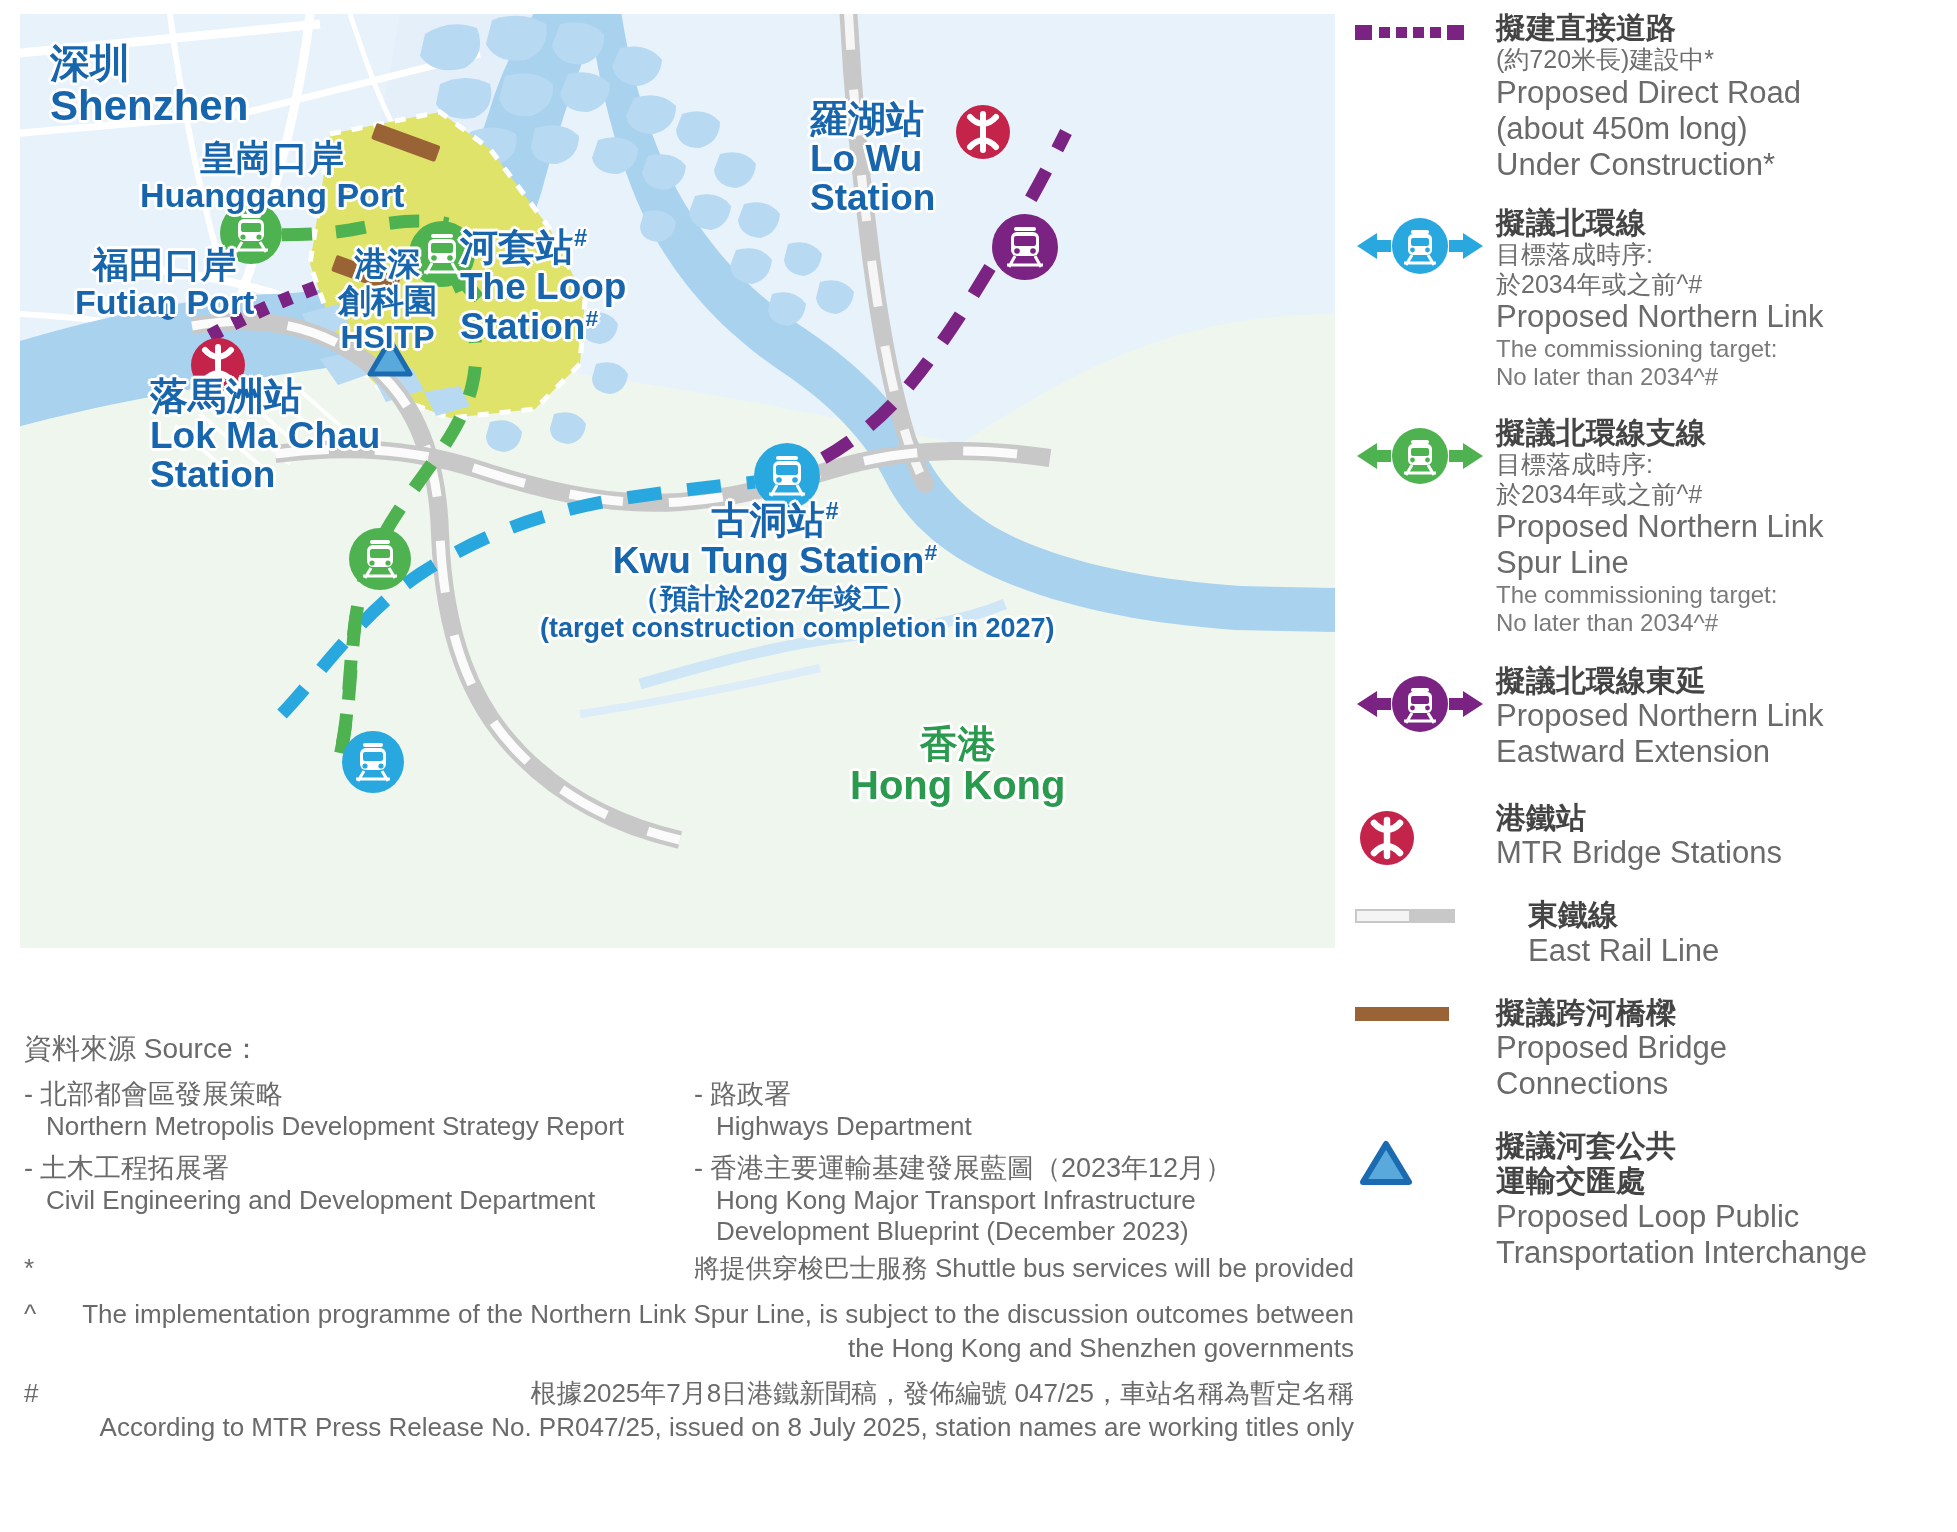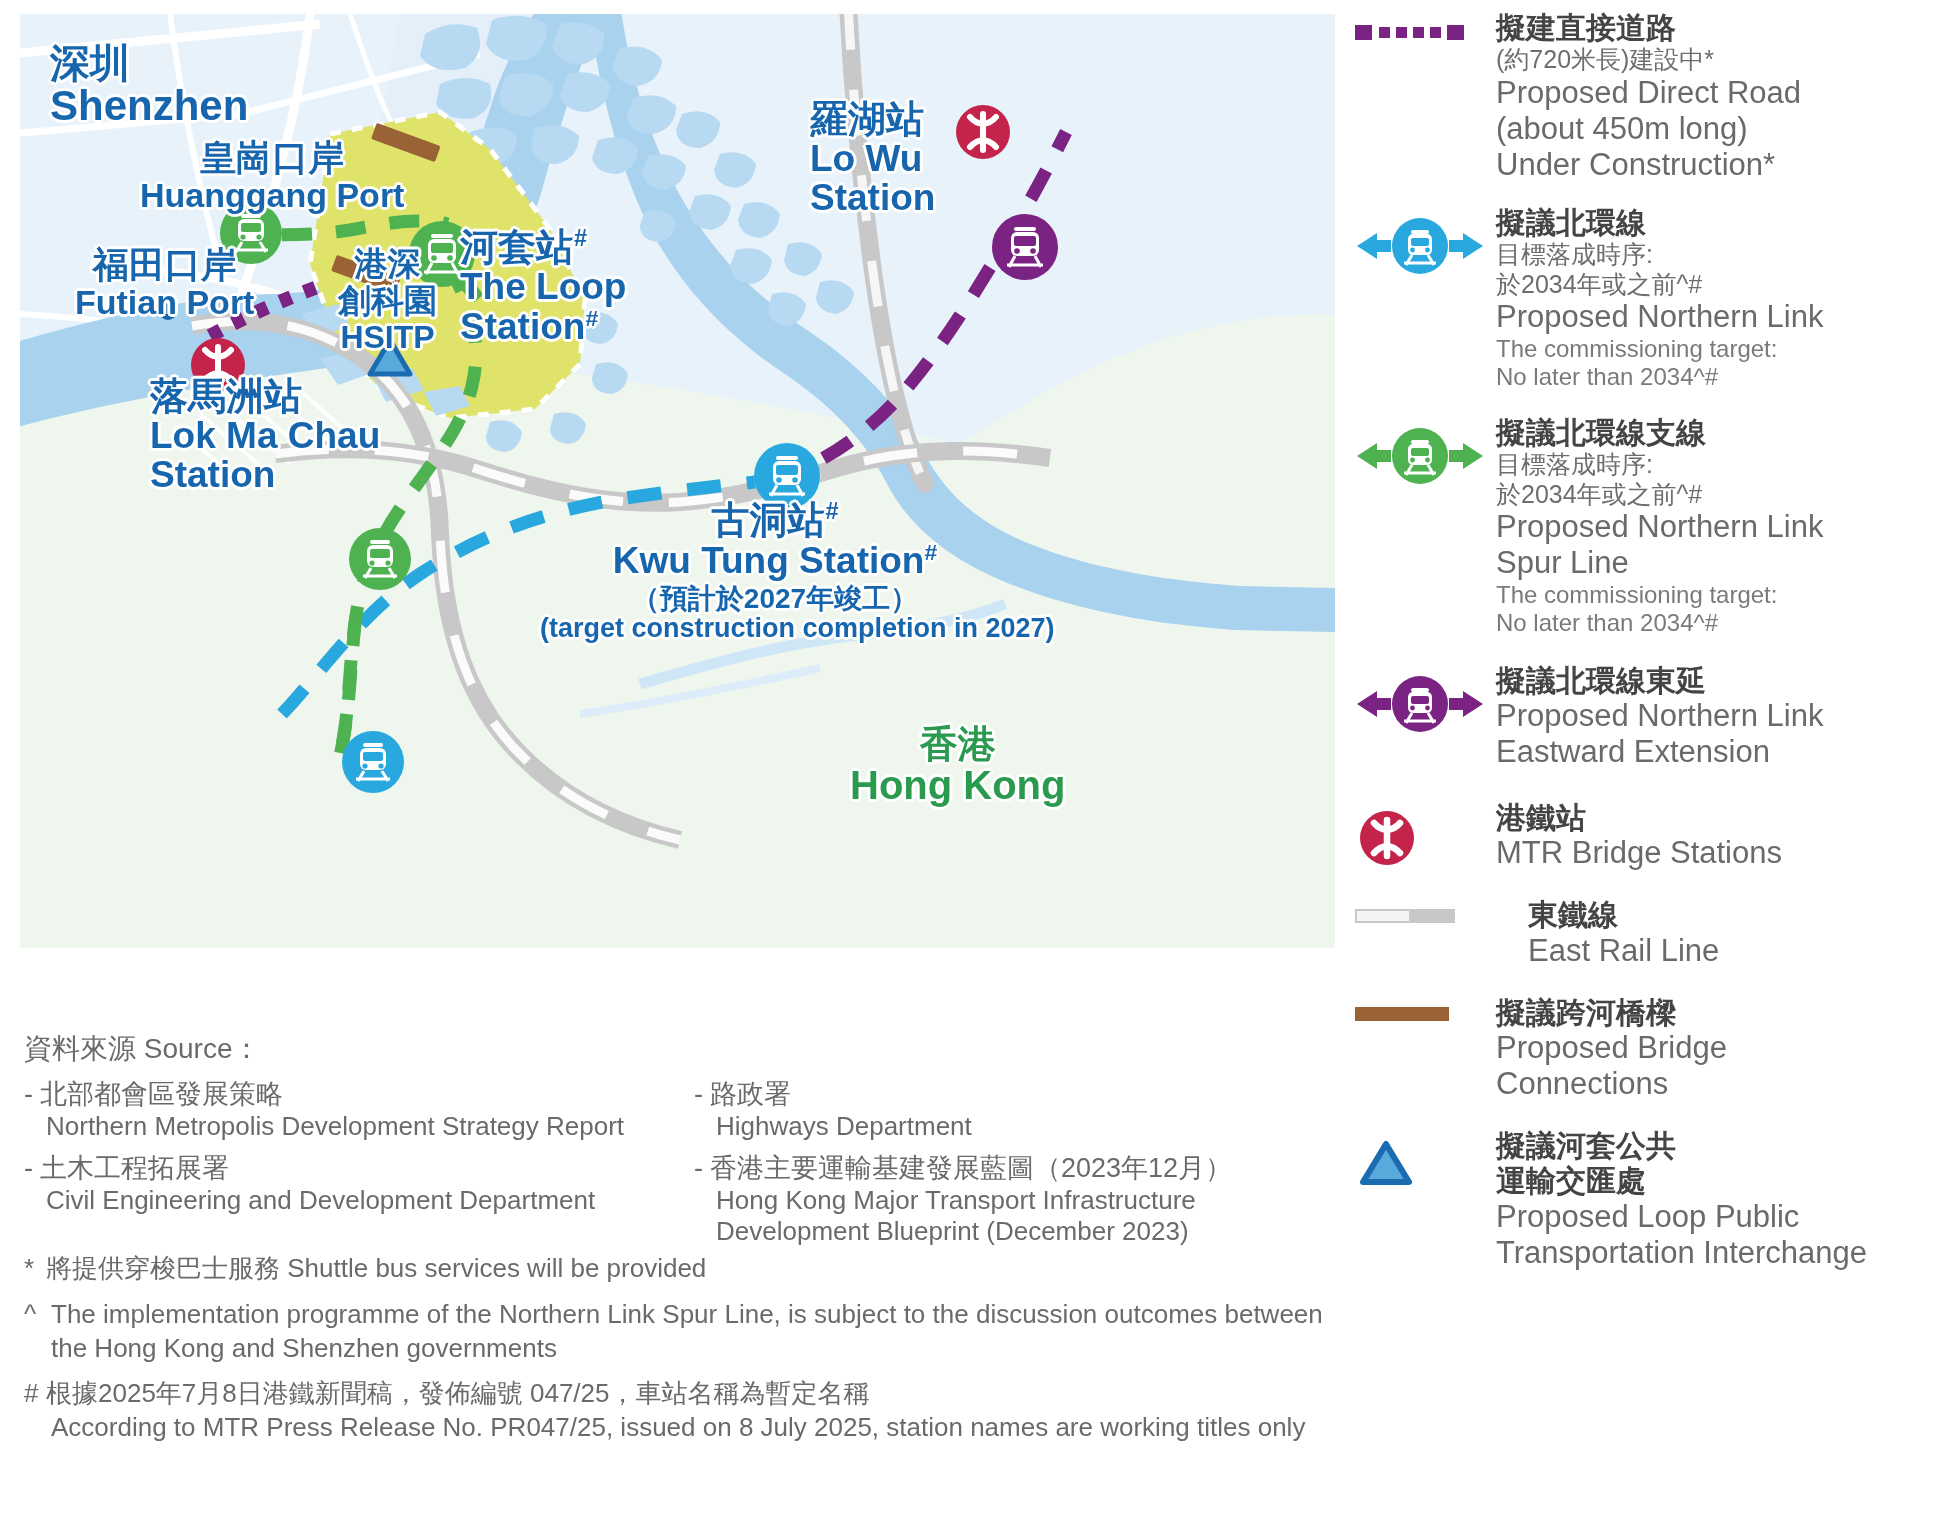--- a/index.html
+++ b/index.html
@@ -74,21 +74,21 @@
   .src-col.right{padding-left:20px;}
   .src-item{display:flex;margin-bottom:10px;}
   .src-dash{flex:0 0 16px;font-size:27px;color:#6a6a6a;line-height:1.25;}
   .src-body{flex:1;}
   .src-zh{display:block;font-size:27px;line-height:1.22;color:#6a6a6a;}
   .src-en{display:block;font-size:26px;line-height:1.2;color:#6a6a6a;padding-left:6px;}
 
   .notes{position:absolute;left:24px;top:1252px;width:1330px;color:#6a6a6a;}
   .note{display:flex;margin-bottom:12px;}
   .note-mark{flex:0 0 22px;font-size:26px;line-height:1.3;}
-  .note-body{flex:1;}
+  .note-body{flex:1;text-align:right;}
   .note-line{display:block;font-size:26px;line-height:1.3;}
   .note-line.indent{padding-left:5px;}
 </style>
 </head>
 <body>
 
 <div class="root">
 
   <div class="map-panel">
     <svg class="map-svg" width="1315" height="1000" viewBox="0 0 1315 1000">

